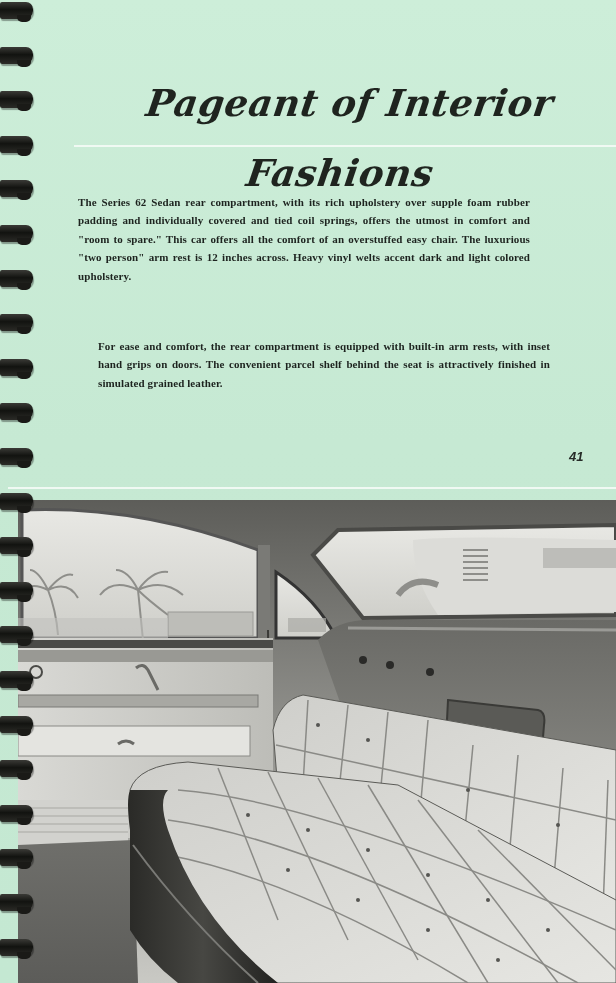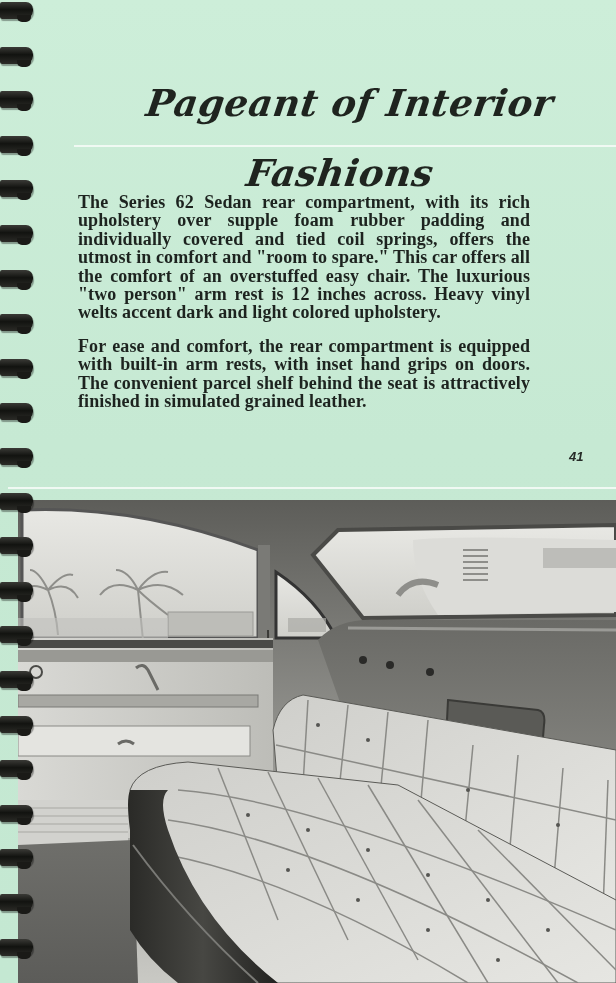--- a/index.html
+++ b/index.html
@@ -34,26 +34,26 @@
       color: #1f241f; text-align: center; line-height: 70px;
       transform: skewX(-8deg);
     }
     .rule {
       position: absolute; height: 2px; background: #f4fbf6; opacity: 0.9;
     }
     .rule.top { left: 74px; top: 145px; width: 542px; }
     .rule.bottom { left: 8px; top: 487px; width: 608px; }
     .body-text {
       position: absolute; left: 78px; width: 452px;
-      font-size: 18px; line-height: 18.4px; font-weight: bold;
+      font-size: 11px; line-height: 18.4px; font-weight: bold;
       text-align: justify; color: #1d231f;
       letter-spacing: 0.1px;
     }
     .p1 { top: 193px; }
-    .p2 { top: 337px; }
+    .p2 { top: 337px; margin-left: 20px; }
     .page-number {
       position: absolute; left: 569px; top: 449px;
       font-family: "Liberation Sans", "DejaVu Sans", sans-serif;
       font-size: 13px; font-weight: bold; color: #262b27; font-style: italic;
     }
     .photo {
       position: absolute; left: 18px; top: 500px; width: 598px; height: 483px;
       background: #7d7d79; overflow: hidden;
     }
     .photo svg { display: block; }

